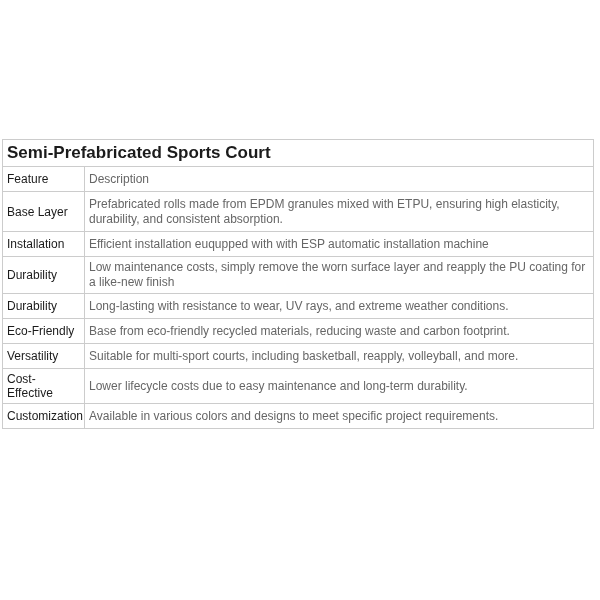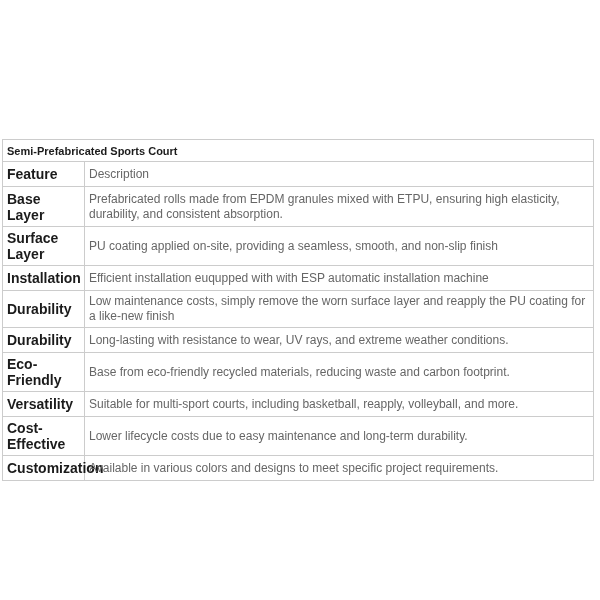--- a/index.html
+++ b/index.html
@@ -25,28 +25,28 @@
     border-collapse: collapse;
     table-layout: fixed;
   }
   table.feature-table td {
     border: 1px solid #cccccc;
     padding: 3px 4px;
     vertical-align: middle;
     background: #ffffff;
   }
   td.title-cell {
-    font-size: 11px;
+    font-size: 17px;
     font-weight: bold;
     color: #1b1b1b;
     height: 15px;
   }
   td.feat-cell {
-    font-size: 14px;
-    font-weight: bold;
+    font-size: 12px;
+    font-weight: normal;
     color: #1b1b1b;
   }
   td.desc-cell {
     font-size: 12px;
     color: #666666;
     line-height: 15px;
   }
   tr.row-head td, tr.row td { height: 18px; }
   tr.row-tall td { height: 33px; }
 </style>
@@ -63,24 +63,20 @@
       <tr>
         <td class="title-cell" colspan="2">Semi-Prefabricated Sports Court</td>
       </tr>
       <tr class="row-head">
         <td class="feat-cell">Feature</td>
         <td class="desc-cell">Description</td>
       </tr>
       <tr class="row-tall">
         <td class="feat-cell">Base Layer</td>
         <td class="desc-cell">Prefabricated rolls made from EPDM granules mixed with ETPU, ensuring high elasticity, durability, and consistent absorption.</td>
-      </tr>
-      <tr class="row">
-        <td class="feat-cell">Surface Layer</td>
-        <td class="desc-cell">PU coating applied on-site, providing a seamless, smooth, and non-slip finish</td>
       </tr>
       <tr class="row">
         <td class="feat-cell">Installation</td>
         <td class="desc-cell">Efficient installation euqupped with with ESP automatic installation machine</td>
       </tr>
       <tr class="row">
         <td class="feat-cell">Durability</td>
         <td class="desc-cell">Low maintenance costs, simply remove the worn surface layer and reapply the PU coating for a like-new finish</td>
       </tr>
       <tr class="row">

